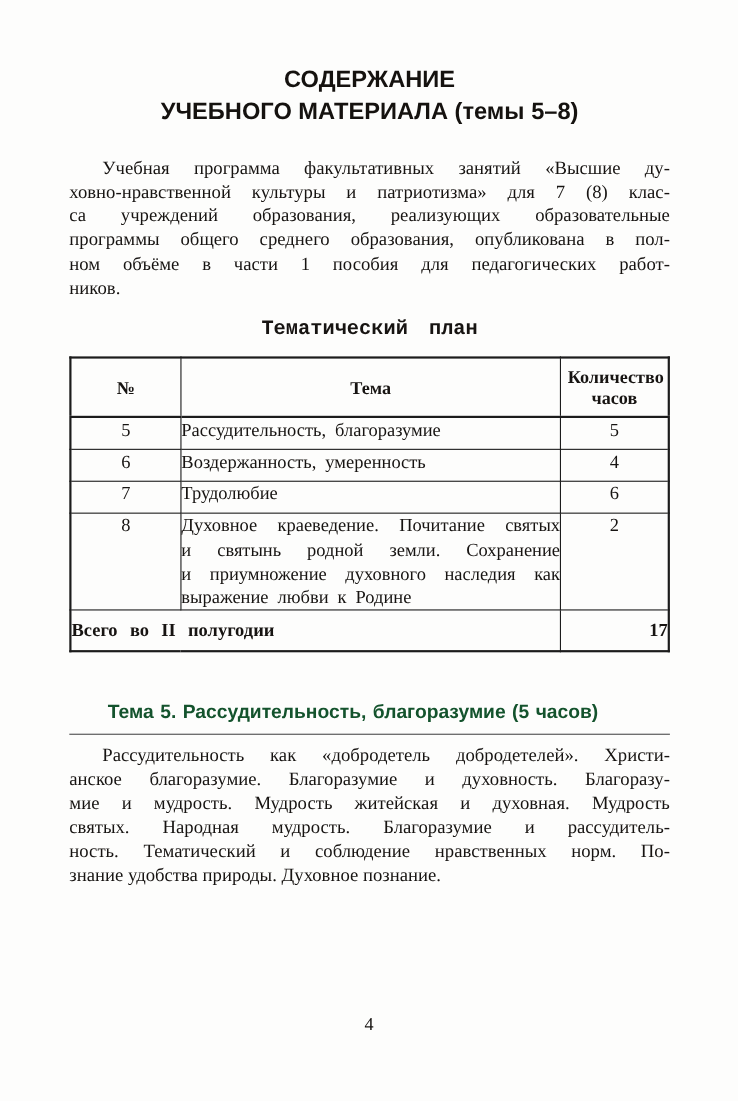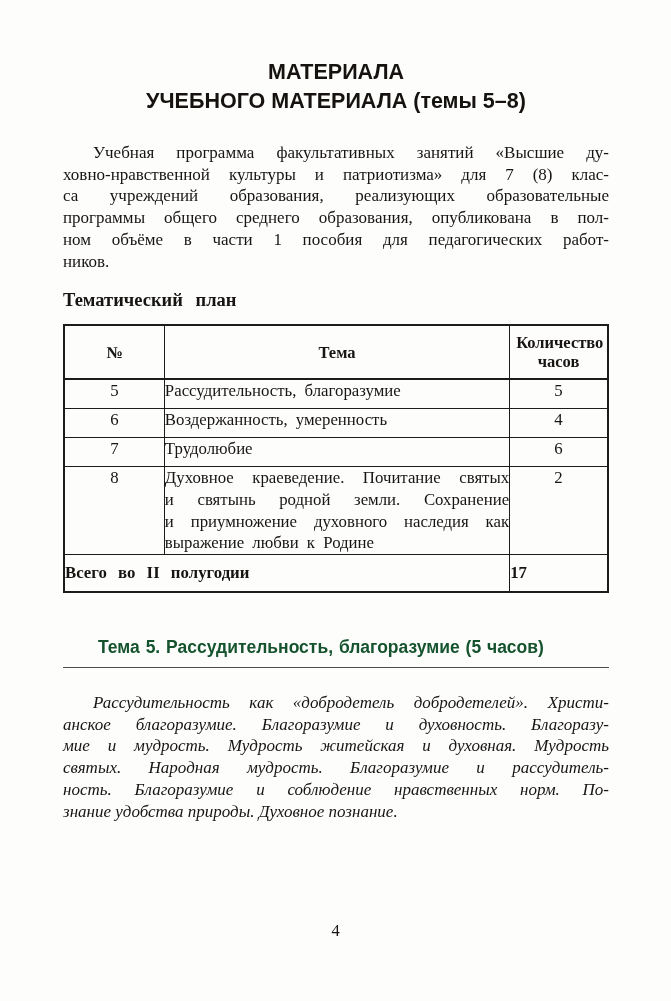--- a/index.html
+++ b/index.html
@@ -24,42 +24,43 @@
     line-height:29px;
     text-align:center;
     color:#15120f;
   }
   .doc-title .t-line{display:block;}
   .plan-head{
     margin:16px 0 0 0;
     font-size:18.5px;
     font-weight:700;
     line-height:24px;
+    text-align:center;
     word-spacing:8px;
-    font-family:Liberation Serif, serif;
+    font-family:Liberation Mono, monospace;
   }
   .sec-head{
     margin:44px 0 0 0;
     font-family:"Liberation Sans", sans-serif;
     font-weight:700;
     font-size:17.5px;
     line-height:21px;
     padding-left:35px;
     word-spacing:1px;
     color:#14532d;
   }
   .rule{
     margin-top:9px;
     height:0;
     border-bottom:1.5px solid #4c4c4c;
   }
   
   .para{margin:0;}
   .para.first{margin-top:26px;}
-  .para.after-rule{margin-top:24px;font-style:italic;}
+  .para.after-rule{margin-top:8px;}
   .jl{
     font-size:17px;
     line-height:21.7px;
     text-align:justify;
     text-align-last:justify;
     white-space:normal;
   }
   .jl.ind{text-indent:30px;}
   .jl.end{text-align-last:left;}
   
@@ -112,40 +113,40 @@
   }
   td.total-label{
     font-weight:700;
     padding-left:11px;
     word-spacing:7px;
     text-align:left;
     font-size:16.8px;
   }
   td.total-hours{
     font-weight:700;
-    text-align:left;
+    text-align:right;
     font-size:17px;
   }
   
   .pagenum{
     position:absolute;
     left:0;right:0;
     bottom:60px;
     text-align:center;
     font-size:16.5px;
   }
 </style>
 </head>
 <body>
 
 <div class="page">
   <div class="content">
 
     <h1 class="doc-title">
-      <span class="t-line">МАТЕРИАЛА</span>
+      <span class="t-line">СОДЕРЖАНИЕ</span>
       <span class="t-line">УЧЕБНОГО МАТЕРИАЛА (темы 5–8)</span>
     </h1>
 
     <div class="para first">
       <div class="jl ind">Учебная программа факультативных занятий «Высшие ду-</div>
       <div class="jl">ховно-нравственной культуры и патриотизма» для 7 (8) клас-</div>
       <div class="jl">са учреждений образования, реализующих образовательные</div>
       <div class="jl">программы общего среднего образования, опубликована в пол-</div>
       <div class="jl">ном объёме в части 1 пособия для педагогических работ-</div>
       <div class="jl end">ников.</div>
@@ -201,21 +202,21 @@
     </table>
 
     <h2 class="sec-head">Тема 5. Рассудительность, благоразумие (5 часов)</h2>
     <div class="rule"></div>
 
     <div class="para after-rule">
       <div class="jl ind">Рассудительность как «добродетель добродетелей». Христи-</div>
       <div class="jl">анское благоразумие. Благоразумие и духовность. Благоразу-</div>
       <div class="jl">мие и мудрость. Мудрость житейская и духовная. Мудрость</div>
       <div class="jl">святых. Народная мудрость. Благоразумие и рассудитель-</div>
-      <div class="jl">ность. Благоразумие и соблюдение нравственных норм. По-</div>
+      <div class="jl">ность. Тематический и соблюдение нравственных норм. По-</div>
       <div class="jl end">знание удобства природы. Духовное познание.</div>
     </div>
 
 
   </div>
 
   <div class="pagenum">4</div>
 </div>
 
 </body></html>

